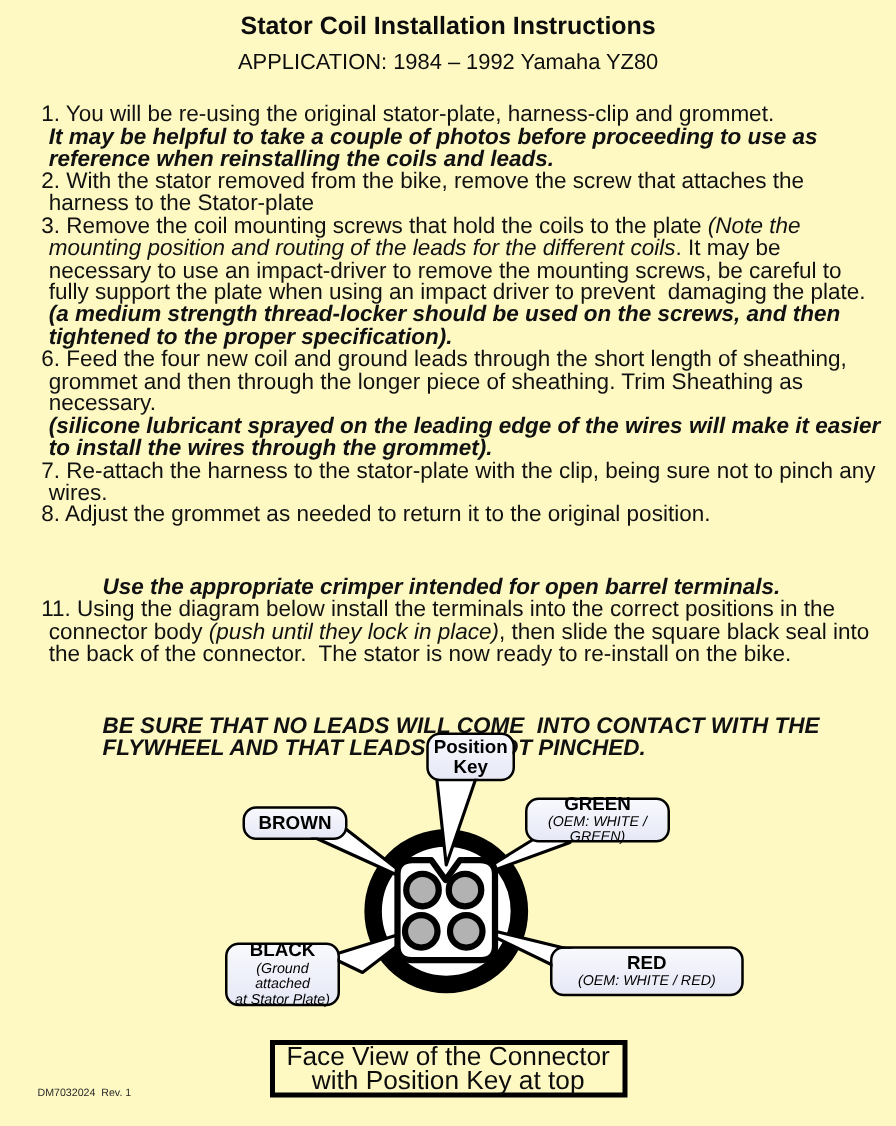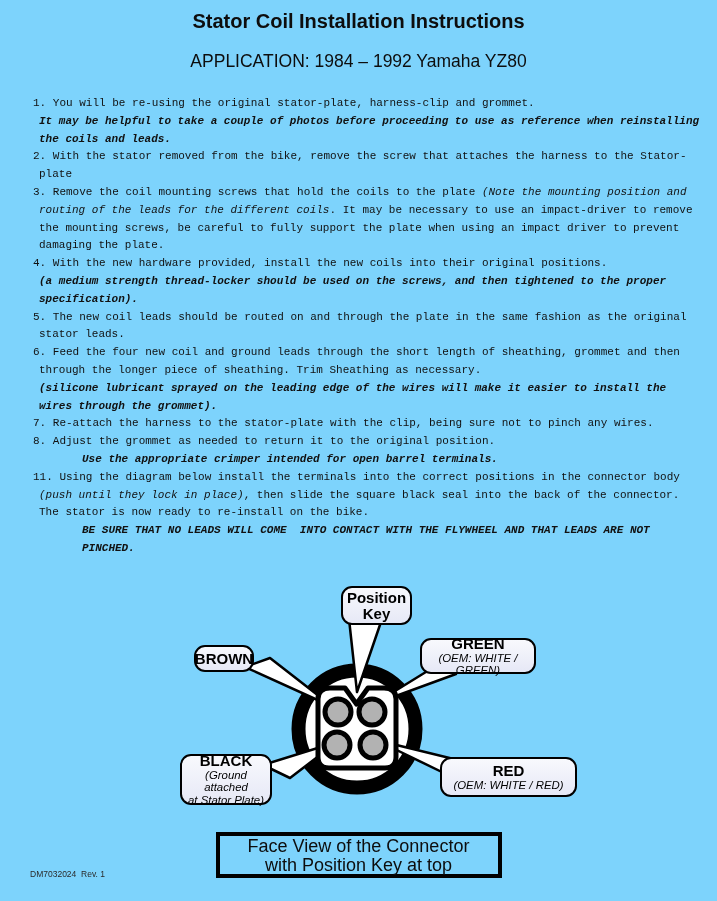--- a/index.html
+++ b/index.html
@@ -1,51 +1,50 @@
 <!DOCTYPE html>
 <html style="--pin-fill: #b2b2b2;"><head>
 <meta charset="utf-8">
 <style>
   * { margin: 0; padding: 0; box-sizing: border-box; }
   html, body { background: #ffffff; }
   .page {
     position: relative;
     width: 717px;
     height: 901px;
-    background: #7dd3fc;
+    background: #fef9c3;
     font-family: "Liberation Sans", sans-serif;
     color: #111111;
     overflow: hidden;
   }
   .title {
     font-size: 20px;
     line-height: 24px;
     font-weight: 700;
     text-align: center;
     margin-top: 9px;
     color: #0d0d0d;
   }
   .subtitle {
     font-size: 17.5px;
     line-height: 21px;
     text-align: center;
-    margin-top: 18px;
+    margin-top: 6px;
     color: #0d0d0d;
   }
   .instructions {
     margin-top: 23px;
     padding: 0 12px 0 33px;
-    font-size: 11px;
+    font-size: 18px;
     line-height: 17.8px;
-    font-family: Liberation Mono, monospace;
   }
   .instruction { margin: 0; }
   .para { padding-left: 6px; white-space: pre-wrap; }
   .para.first { text-indent: -6px; }
-  .para.indent-1 { padding-left: 49px; }
+  .para.indent-1 { padding-left: 49px; margin-top: 40px; }
   .num { white-space: pre; }
   .run-n { font-style: normal; font-weight: 400; }
   .run-i { font-style: italic; font-weight: 400; }
   .run-bi { font-style: italic; font-weight: 700; }
 
   .diagram {
     position: absolute;
     left: 0; top: 585px;
     width: 717px; height: 250px;
   }
@@ -61,35 +60,35 @@
     display: flex;
     flex-direction: column;
     align-items: center;
     justify-content: center;
     text-align: center;
     z-index: 2;
   }
   .callout .label { font-size: 15px; font-weight: 700; line-height: 16px; color: #000; }
   .callout .note  { font-size: 11.4px; font-style: italic; line-height: 12.5px; color: #000; }
   .co-key   { left: 341px; top: 1px;   width: 71px;  height: 39px; }
-  .co-brown { left: 194px; top: 60px;  width: 60px;  height: 27px; }
+  .co-brown { left: 194px; top: 60px;  width: 84px;  height: 27px; }
   .co-green { left: 420px; top: 53px;  width: 116px; height: 36px; }
   .co-black { left: 180px; top: 169px; width: 92px; height: 51px; }
-  .co-red   { left: 440px; top: 172px; width: 137px; height: 40px; align-items: center; }
+  .co-red   { left: 440px; top: 172px; width: 155px; height: 40px; align-items: center; }
 
   .caption-box {
     position: absolute;
     left: 50%;
     transform: translateX(-50%);
     top: 832px;
     width: 286px;
     height: 46px;
     border: 4px solid #000000;
     text-align: center;
-    font-size: 18px;
+    font-size: 21px;
     line-height: 18.5px;
     padding-top: 1px;
     color: #0d0d0d;
   }
   .doc-footer {
     position: absolute;
     left: 30px;
     top: 869px;
     font-size: 8.5px;
     color: #2a2a2a;
@@ -109,25 +108,21 @@
         <div class="para first"><span class="num">1. </span><span class="run-n">You will be re-using the original stator-plate, harness-clip and grommet.</span></div>
         <div class="para"><span class="run-bi">It may be helpful to take a couple of photos before proceeding to use as reference when reinstalling the coils and leads.</span></div>
       </div>
       <div class="instruction">
         <div class="para first"><span class="num">2. </span><span class="run-n">With the stator removed from the bike, remove the screw that attaches the harness to the Stator-plate</span></div>
       </div>
       <div class="instruction">
         <div class="para first"><span class="num">3. </span><span class="run-n">Remove the coil mounting screws that hold the coils to the plate </span><span class="run-i">(Note the mounting position and routing of the leads for the different coils</span><span class="run-n">. It may be necessary to use an impact-driver to remove the mounting screws, be careful to fully support the plate when using an impact driver to prevent  damaging the plate.</span></div>
       </div>
       <div class="instruction">
-        <div class="para first"><span class="num">4. </span><span class="run-n">With the new hardware provided, install the new coils into their original positions.</span></div>
         <div class="para"><span class="run-bi">(a medium strength thread-locker should be used on the screws, and then tightened to the proper specification).</span></div>
-      </div>
-      <div class="instruction">
-        <div class="para first"><span class="num">5. </span><span class="run-n">The new coil leads should be routed on and through the plate in the same fashion as the original stator leads.</span></div>
       </div>
       <div class="instruction">
         <div class="para first"><span class="num">6. </span><span class="run-n">Feed the four new coil and ground leads through the short length of sheathing, grommet and then through the longer piece of sheathing. Trim Sheathing as necessary.</span></div>
         <div class="para"><span class="run-bi">(silicone lubricant sprayed on the leading edge of the wires will make it easier to install the wires through the grommet).</span></div>
       </div>
       <div class="instruction">
         <div class="para first"><span class="num">7. </span><span class="run-n">Re-attach the harness to the stator-plate with the clip, being sure not to pinch any wires.</span></div>
       </div>
       <div class="instruction">
         <div class="para first"><span class="num">8. </span><span class="run-n">Adjust the grommet as needed to return it to the original position.</span></div>

